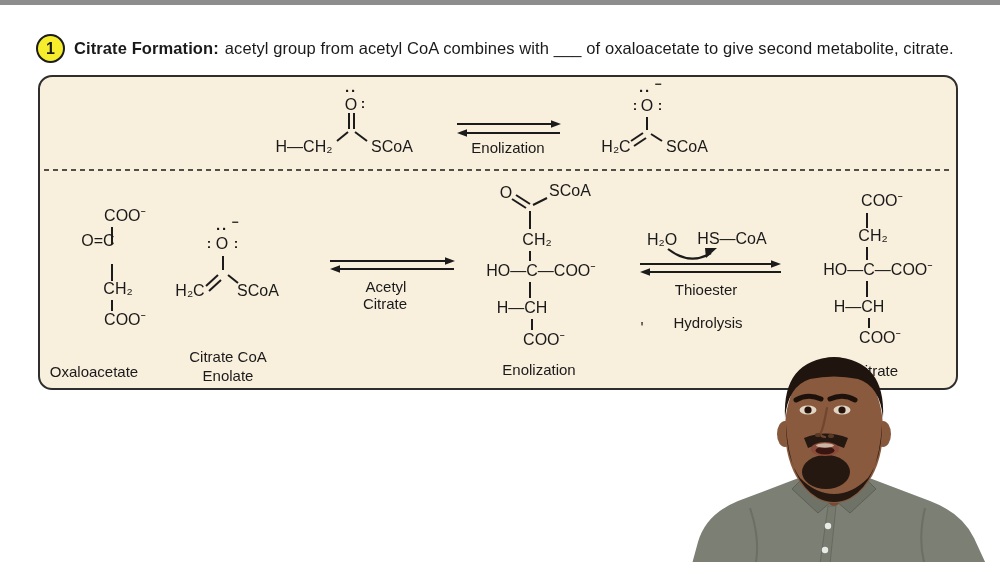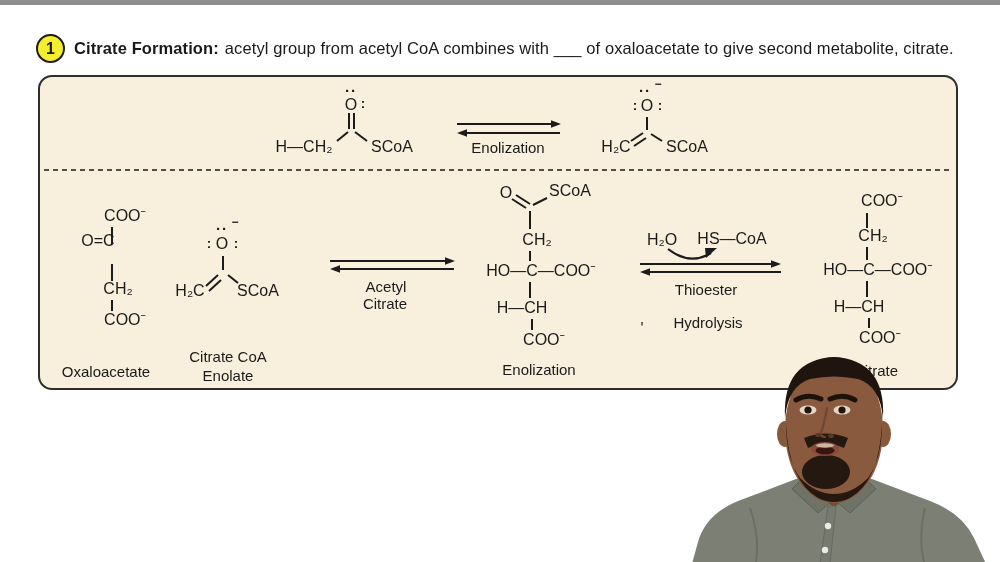--- a/index.html
+++ b/index.html
@@ -127,21 +127,21 @@
   <span class="atom" style="left:607px;top:29px">O</span>
   <span class="atom colon" style="left:620px;top:29px">:</span>
   <span class="atom lp" style="left:605px;top:13px">··</span>
   <span class="atom small" style="left:618px;top:7px">−</span>
   <span class="atom" style="left:647px;top:70px">SCoA</span>
 
   <span class="atom" style="left:85px;top:139px">COO⁻</span>
   <span class="atom" style="left:58px;top:164px">O=C</span>
   <span class="atom" style="left:78px;top:212px">CH₂</span>
   <span class="atom" style="left:85px;top:243px">COO⁻</span>
-  <span class="atom cap" style="left:66px;top:294px">Oxaloacetate</span>
+  <span class="atom cap" style="left:54px;top:294px">Oxaloacetate</span>
 
   <span class="atom lp" style="left:182px;top:151px">··</span>
   <span class="atom small" style="left:195px;top:145px">−</span>
   <span class="atom colon" style="left:169px;top:167px">:</span>
   <span class="atom" style="left:182px;top:167px">O</span>
   <span class="atom colon" style="left:196px;top:167px">:</span>
   <span class="atom" style="left:150px;top:214px">H₂C</span>
   <span class="atom" style="left:218px;top:214px">SCoA</span>
   <span class="atom cap" style="left:188px;top:279px">Citrate CoA</span>
   <span class="atom cap" style="left:188px;top:298px">Enolate</span>

